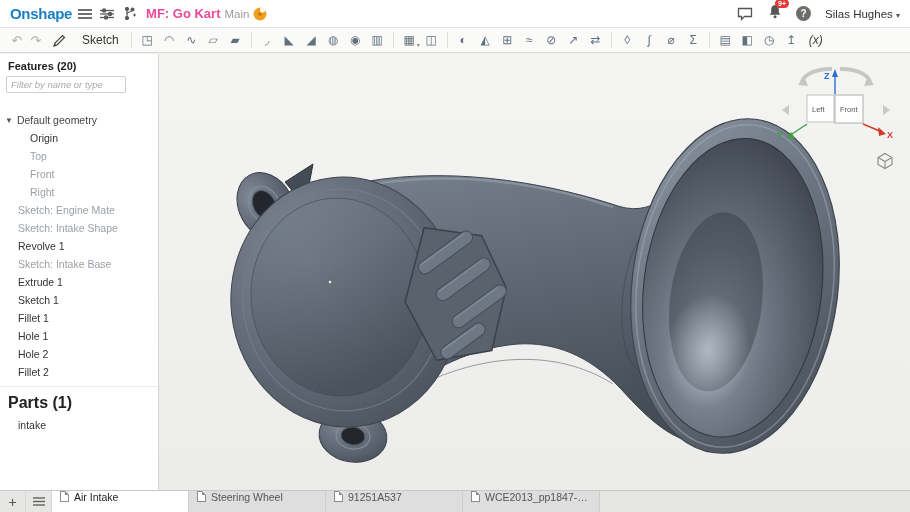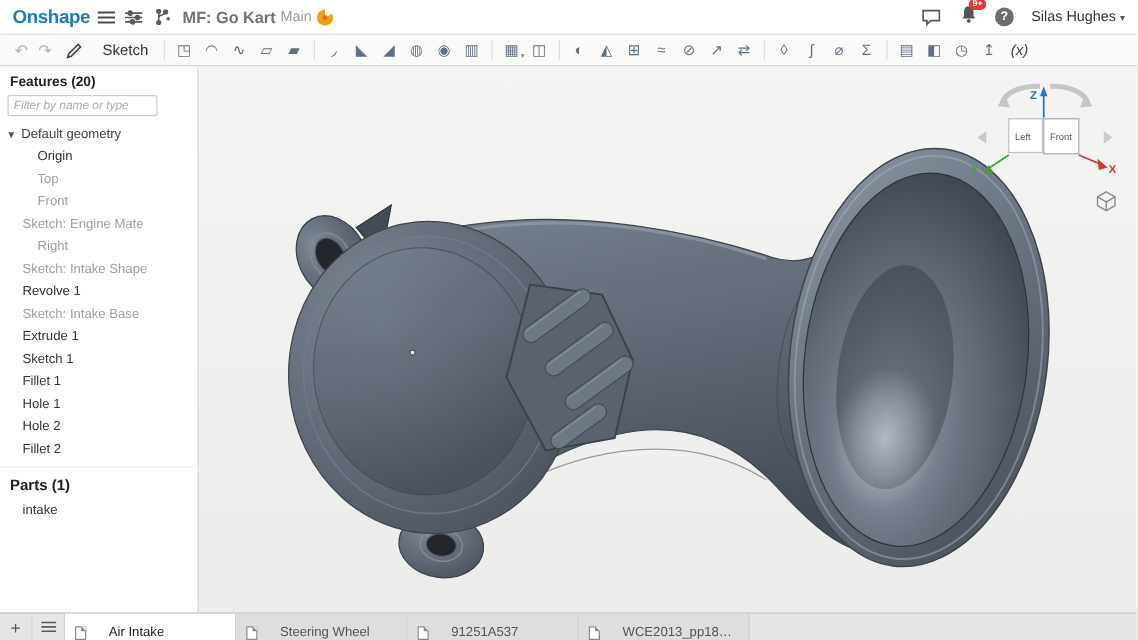--- a/index.html
+++ b/index.html
@@ -5,21 +5,21 @@
   *{margin:0;padding:0;box-sizing:border-box;}
   html,body{background:#ffffff;}
   body{font-family:"Liberation Sans",sans-serif;}
   .app{position:relative;width:910px;height:512px;overflow:hidden;background:#f1f1ef;}
 
   
   .topbar{position:absolute;top:0;left:0;right:0;height:28px;background:#fff;border-bottom:1px solid #e3e3e1;
           display:flex;align-items:center;padding:0 10px;gap:4px;z-index:5;}
   .logo{color:#1b7ec2;font-weight:bold;font-size:15px;letter-spacing:-.3px;}
   .tb-ico{width:18px;height:18px;display:flex;align-items:center;justify-content:center;color:#4c4c4a;cursor:pointer;}
-  .doc-title{font-weight:bold;font-size:13px;color:#737373;margin-left:4px;white-space:nowrap;}
+  .doc-title{font-weight:bold;font-size:13px;color:#ec4899;margin-left:4px;white-space:nowrap;}
   .ws-name{font-size:11.5px;color:#9a9a98;}
   .status-ico{width:14px;height:14px;}
   .topbar-right{margin-left:auto;display:flex;align-items:center;gap:14px;}
   .bell-wrap{position:relative;}
   .badge{position:absolute;top:-5px;right:-7px;background:#e53935;color:#fff;font-size:7px;font-weight:bold;
          padding:1px 3px;border-radius:7px;line-height:1;}
   .help-circle{width:15px;height:15px;border-radius:50%;background:#6d6d6b;color:#fff;font-size:10px;font-weight:bold;
                display:flex;align-items:center;justify-content:center;cursor:pointer;}
   .user{font-size:11.5px;color:#333;cursor:pointer;white-space:nowrap;}
   .user .caret{font-size:8px;color:#555;}
@@ -32,43 +32,43 @@
   .tool-sep{width:1px;height:16px;background:#ddddda;margin:0 4px;flex:none;}
   .tool-ico{width:21px;height:20px;display:flex;align-items:center;justify-content:center;font-size:12px;color:#63717e;
             border-radius:2px;cursor:pointer;position:relative;}
   .tool-ico .dd{font-size:6px;color:#888;position:absolute;right:0;bottom:2px;}
   .vars-btn{font-size:12px;color:#444;font-style:italic;padding:0 6px;cursor:pointer;}
 
   
   .features{position:absolute;top:54px;left:0;width:159px;bottom:22px;background:#fff;border-right:1px solid #d4d4d2;
             font-size:11px;overflow:hidden;z-index:3;}
   .feat-header{font-weight:bold;font-size:11px;color:#222;padding:6px 8px 4px;}
-  .feat-filter{display:block;margin:0 6px 5px;width:120px;height:17px;border:1px solid #cfcfcd;border-radius:2px;
+  .feat-filter{display:block;margin:0 6px 18px;width:120px;height:17px;border:1px solid #cfcfcd;border-radius:2px;
                font-family:"Liberation Sans",sans-serif;font-size:9.5px;font-style:italic;padding:0 4px;color:#555;}
   .feat-filter::placeholder{color:#aaa;}
   .defgeo{display:flex;align-items:center;gap:4px;height:18px;padding-left:5px;font-size:10.5px;color:#444;cursor:pointer;}
   .defgeo .chev{font-size:8px;color:#555;}
   .feat-row{height:18px;display:flex;align-items:center;padding-left:18px;color:#333;font-size:10.5px;cursor:pointer;white-space:nowrap;}
   .feat-row.indent{padding-left:30px;}
   .feat-row.muted{color:#9aa0a6;}
-  .parts-header{font-weight:bold;font-size:12px;color:#222;padding:7px 8px 4px;margin-top:5px;border-top:1px solid #ececea;}
+  .parts-header{font-weight:bold;font-size:16px;color:#222;padding:7px 8px 4px;margin-top:5px;border-top:1px solid #ececea;}
 
   
   .canvas{position:absolute;top:54px;left:133px;right:0;bottom:22px;background:linear-gradient(#f4f4f2,#ececea);overflow:hidden;}
   .model-svg{position:absolute;inset:0;}
   .viewcube{position:absolute;top:8px;right:12px;width:124px;height:88px;}
   .iso-ico{position:absolute;top:98px;right:16px;width:18px;height:18px;cursor:pointer;}
 
   
   .tabsbar{position:absolute;left:0;right:0;bottom:0;height:22px;background:#e6e6e4;border-top:1px solid #c8c8c6;
            display:flex;align-items:stretch;font-size:10.5px;color:#555;z-index:5;}
   .tab-btn{width:26px;display:flex;align-items:center;justify-content:center;color:#555;font-size:14px;cursor:pointer;
            border-right:1px solid #d6d6d4;}
   .tabs-host{display:flex;align-items:stretch;}
-  .tab{display:flex;align-items:flex-end;gap:18px;padding:0 8px;width:137px;border-right:1px solid #cfcfcd;
+  .tab{display:flex;align-items:flex-start;gap:5px;padding:0 8px;width:137px;border-right:1px solid #cfcfcd;
        background:#dedede;cursor:pointer;overflow:hidden;white-space:nowrap;}
   .tab.active{background:#fff;color:#222;}
   .tab-ico{width:9px;height:11px;background:#fff;border:1px solid #8b8b89;flex:none;position:relative;}
   .tab-ico::after{content:"";position:absolute;right:-1px;top:-1px;border-style:solid;border-width:0 4px 4px 0;
                   border-color:transparent #e6e6e4 #8b8b89 transparent;}
   .tab-label{overflow:hidden;text-overflow:ellipsis;}
 </style>
 </head>
 <body>
 
@@ -159,22 +159,22 @@
     <div class="feat-header">Features (20)</div>
     <input class="feat-filter" type="text" placeholder="Filter by name or type" style="">
     <div class="defgeo">
       <span class="chev">▼</span>
       <span>Default geometry</span>
     </div>
     <div>
         <div class="feat-row indent">Origin</div>
         <div class="feat-row indent muted">Top</div>
         <div class="feat-row indent muted">Front</div>
+        <div class="feat-row indent muted">Right</div>
         <div class="feat-row muted">Sketch: Engine Mate</div>
-        <div class="feat-row indent muted">Right</div>
         <div class="feat-row muted">Sketch: Intake Shape</div>
         <div class="feat-row">Revolve 1</div>
         <div class="feat-row muted">Sketch: Intake Base</div>
         <div class="feat-row">Extrude 1</div>
         <div class="feat-row">Sketch 1</div>
         <div class="feat-row">Fillet 1</div>
         <div class="feat-row">Hole 1</div>
         <div class="feat-row">Hole 2</div>
         <div class="feat-row">Fillet 2</div>
       </div>

